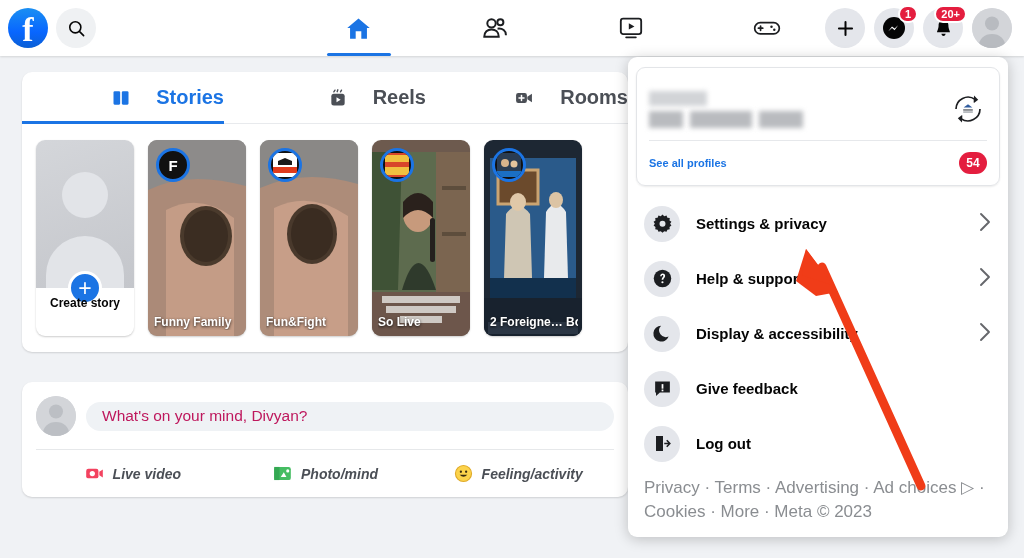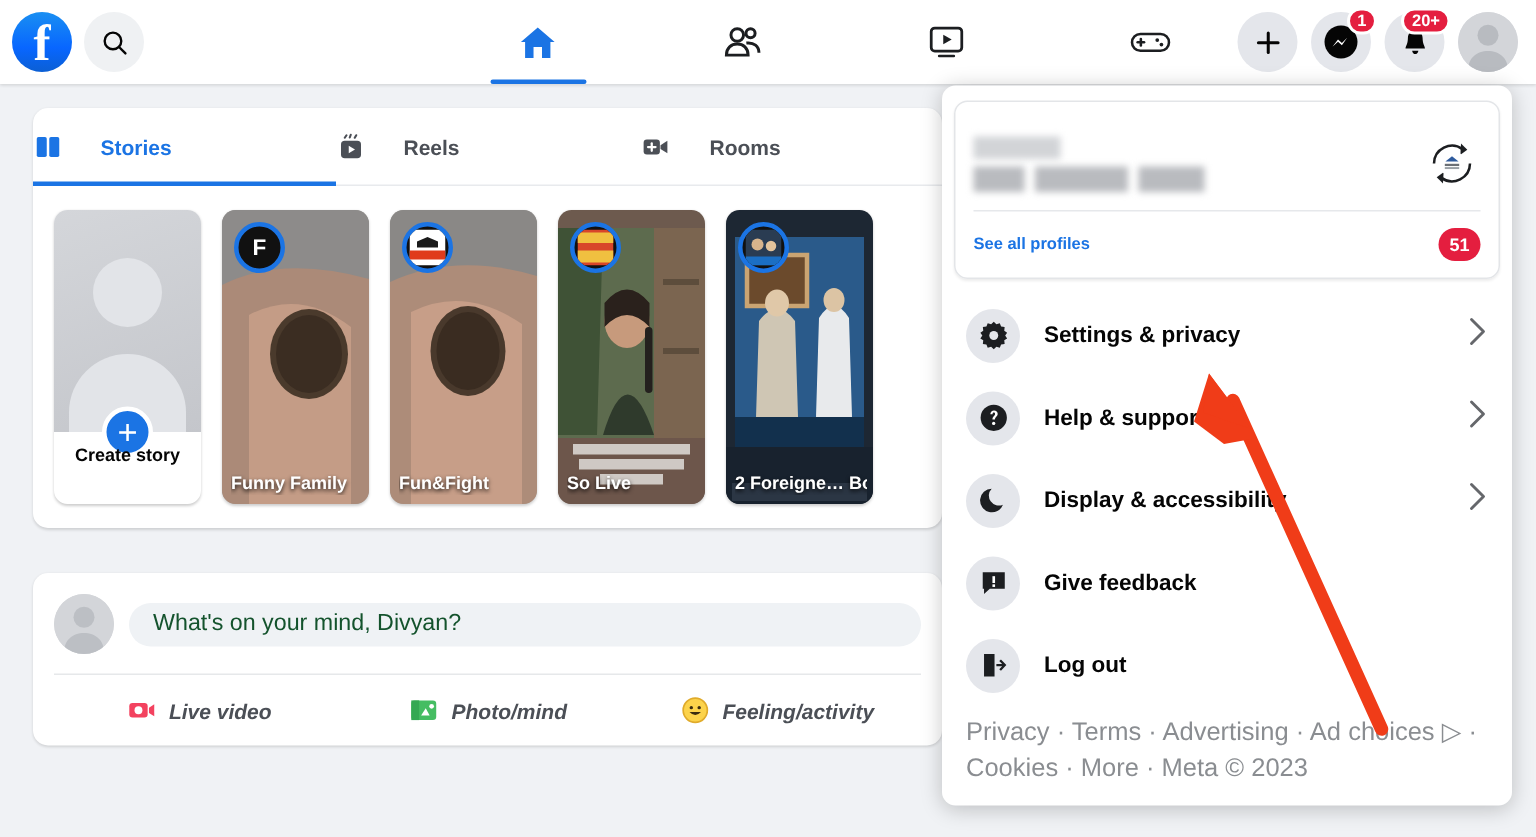--- a/index.html
+++ b/index.html
@@ -45,22 +45,22 @@
     border-radius:10px; height:18px; min-width:18px; padding:0 5px;
     display:flex; align-items:center; justify-content:center;
     top:-3px; right:-4px; border:2px solid #fff; line-height:1;
   }
 
   
   .feed { position:absolute; top:72px; left:22px; width:606px; }
   .card { background:#fff; border-radius:10px; box-shadow:0 1px 2px rgba(0,0,0,0.14); }
 
   .tabs-row { display:flex; height:52px; border-bottom:1px solid #e8eaed; }
-  .tab-item { flex:1; display:flex; align-items:center; justify-content:flex-start; gap:25px;
-    position:relative; font-size:14px; font-weight:bold; color:#4b4f56; }
+  .tab-item { flex:1; display:flex; align-items:center; justify-content:flex-end; gap:25px;
+    position:relative; font-size:20px; font-weight:bold; color:#4b4f56; }
   .tab-item.active { color:#1b74e4; }
   .tab-item.active::after { content:""; position:absolute; bottom:-1px; left:0; right:0;
     height:3px; background:#1b74e4; }
 
   .stories-strip { display:flex; gap:14px; padding:16px 14px; }
   .story {
     width:98px; height:196px; border-radius:9px; overflow:hidden; position:relative;
     flex:0 0 98px; box-shadow:0 1px 2px rgba(0,0,0,0.2);
   }
   .create-story { background:#fff; }
@@ -82,21 +82,21 @@
   .story-name { position:absolute; bottom:6px; left:6px; right:4px; color:#fff;
     font-size:12px; font-weight:bold; text-shadow:0 1px 3px rgba(0,0,0,0.85);
     white-space:nowrap; overflow:hidden; line-height:1.15; }
 
   
   .composer { margin-top:30px; padding:14px 14px 0 14px; }
   .comp-top { display:flex; align-items:center; gap:10px; padding-bottom:13px; }
   .comp-avatar { width:40px; height:40px; border-radius:50%; background:#d3d5d9;
     display:flex; align-items:flex-end; justify-content:center; overflow:hidden; flex:0 0 40px; }
   .comp-input { flex:1; height:29px; background:#eff2f5; border-radius:20px;
-    display:flex; align-items:center; padding-left:16px; color:#14532d; font-size:15.5px; }
+    display:flex; align-items:center; padding-left:16px; color:#be185d; font-size:15.5px; }
   .comp-bottom { display:flex; border-top:1px solid #e6e8ea; height:48px;font-style:italic; }
   .comp-act { flex:1; display:flex; align-items:center; justify-content:center; gap:8px;
     font-size:14px; font-weight:bold; color:#4b4f56; }
 
   
   .dropdown {
     position:absolute; top:57px; left:628px; width:380px; height:480px;
     background:#fff; border-radius:9px;
     box-shadow:0 2px 14px rgba(0,0,0,0.22); z-index:10;
     padding:10px 8px 8px 8px; display:flex; flex-direction:column;
@@ -410,21 +410,21 @@
             <circle cx="19" cy="19" r="8.6" fill="#fff"></circle>
             <path d="M14.6 17.6 L19 14.2 L23.4 17.6 Z" fill="#2e5b9e"></path>
             <rect x="14.2" y="19.2" width="9.6" height="1.5" fill="#6b6f75"></rect>
             <rect x="14.2" y="21.4" width="9.6" height="1.3" fill="#9aa0a6"></rect>
           </svg>
         </div>
       </div>
       <div class="pc-divider"></div>
       <div class="see-all">
         <span class="see-all-text">See all profiles</span>
-        <span class="count-badge">51</span>
+        <span class="count-badge">54</span>
       </div>
     </div>
 
     <div class="menu-list">
 
       <div class="menu-item">
         <span class="mi-icon">
           <svg width="21" height="21" viewBox="0 0 24 24">
             <path d="M12 1.8 L14 3.6 L16.6 2.9 L17.6 5.4 L20.3 5.8 L20 8.5 L22.2 10 L20.7 12.2 L22.2 14.4 L20 15.9 L20.3 18.6 L17.6 19 L16.6 21.5 L14 20.8 L12 22.6 L10 20.8 L7.4 21.5 L6.4 19 L3.7 18.6 L4 15.9 L1.8 14.4 L3.3 12.2 L1.8 10 L4 8.5 L3.7 5.8 L6.4 5.4 L7.4 2.9 L10 3.6 Z" fill="#1c1e21"></path>
             <circle cx="12" cy="12.2" r="3.4" fill="#e4e6eb"></circle>

